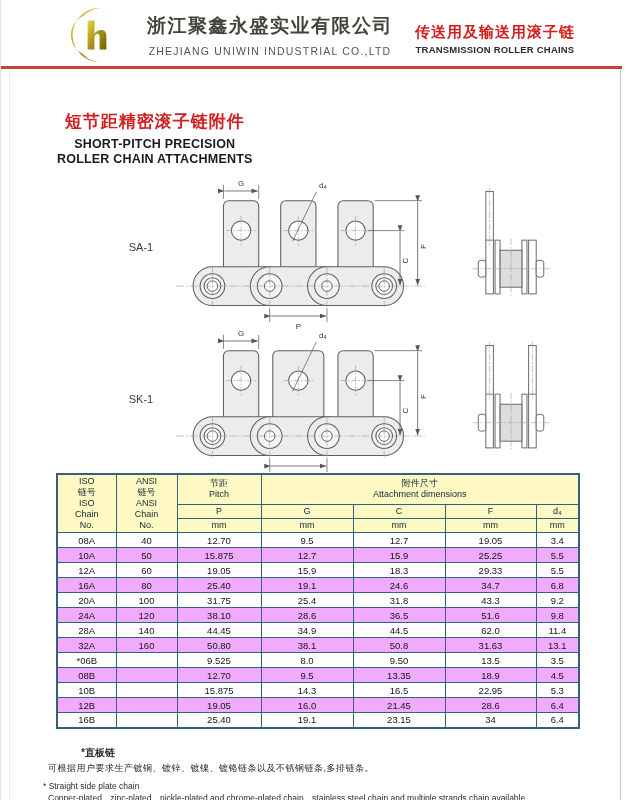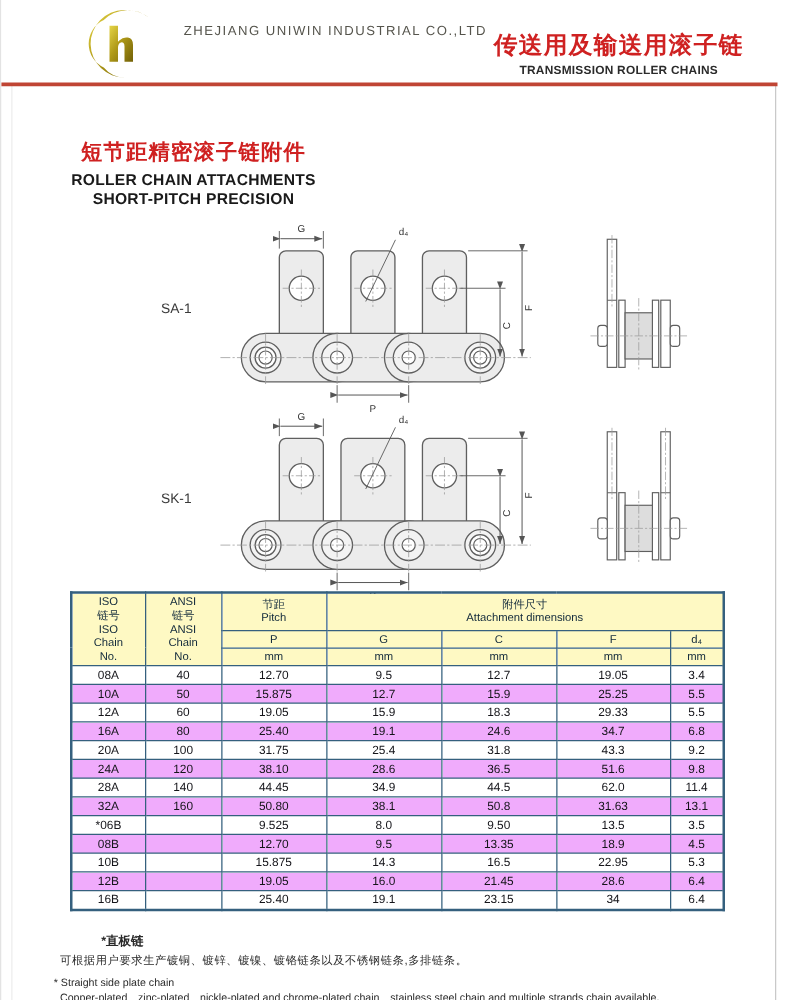--- a/index.html
+++ b/index.html
@@ -13,21 +13,21 @@
   .page-right-edge { position:absolute; top:0; right:8px; width:1px; height:800px; background:#c9c9c9; }
   .page-left-edge  { position:absolute; top:0; left:8px;  width:1px; height:800px; background:#ededed; }
 
   
   .header { position:absolute; top:0; left:0; width:621px; height:67px; background:#fff; }
   .logo { position:absolute; left:60px; top:6px; width:78px; height:58px; }
   .company { position:absolute; left:146px; top:13px; }
   .company-cn { font-size:19px; font-weight:bold; color:#45443c; letter-spacing:1.5px; }
   .company-en { font-size:10.5px; color:#55544c; letter-spacing:1.2px; margin-top:6px;text-align:center; }
   .banner { position:absolute; left:388px; top:23px; width:212px; text-align:center; }
-  .banner-cn { font-size:19px; font-weight:bold; letter-spacing:1px; }
+  .banner-cn { font-size:15px; font-weight:bold; letter-spacing:1px; }
   .banner-en { font-size:9.5px; font-weight:bold; color:#2b2b2b; letter-spacing:0.2px; margin-top:2px; }
   .red-rule { position:absolute; left:0; top:66px; width:621px; height:3px; }
 
   
   .title-block { position:absolute; left:56px; top:110px;text-align:center; }
   .title-cn { font-size:17px; font-weight:bold; letter-spacing:1px; }
   .title-en { font-size:12.5px; font-weight:bold; color:#1a1a1a; line-height:15px; margin-top:4px; letter-spacing:0.2px; }
 
   
   .drawing-label { position:absolute; width:50px; text-align:center; font-size:11px; color:#3a3a3a; }
@@ -74,34 +74,35 @@
         <linearGradient id="gold" x1="0" y1="0" x2="1" y2="1">
           <stop offset="0" stop-color="#e8d84a"></stop>
           <stop offset="0.45" stop-color="#b09a18"></stop>
           <stop offset="1" stop-color="#6f5e06"></stop>
         </linearGradient>
       </defs>
       <path d="M38 2 A27 27 0 1 0 39 56 A22 22 0 0 1 22 48 A21 21 0 0 1 22 10 A27 27 0 0 1 58 8 C50 2 44 2 38 2 Z" fill="url(#gold)"></path>
       <path d="M26 14 L34 14 L34 26 C38 22 46 22 46 30 L46 44 L38 44 L38 31 C38 27 34 28 34 32 L34 44 L26 44 Z" fill="url(#gold)" stroke="#fff" stroke-width="1.2"></path>
     </svg>
     <div class="company">
+      <div class="company-cn">浙江聚鑫永盛实业有限公司</div>
       <div class="company-en">ZHEJIANG UNIWIN  INDUSTRIAL CO.,LTD</div>
     </div>
     <div class="banner">
       <div class="banner-cn" style="color:#cf2121;">传送用及输送用滚子链</div>
       <div class="banner-en">TRANSMISSION ROLLER CHAINS</div>
     </div>
   </div>
   <div class="red-rule" style="background:#c04534;"></div>
 
   <div class="title-block">
     <div class="title-cn" style="color:#cf2121;">短节距精密滚子链附件</div>
     <div class="title-en">
+      <div>SHORT-PITCH PRECISION</div>
       <div>ROLLER CHAIN ATTACHMENTS</div>
-      <div>SHORT-PITCH PRECISION</div>
     </div>
   </div>
 
   <div class="drawing-label lbl-sa1">SA-1</div>
   <div class="drawing-label lbl-sk1">SK-1</div>
   <div id="dwg-sa1" class="dwg-main dwg-sa1"><svg viewBox="0 0 302 176" width="266" height="155">
   <defs>
           <marker id="arrA" markerWidth="9" markerHeight="8" refX="8" refY="4" orient="auto">
     <path d="M0,1 L8,4 L0,7 z" fill="#555"></path>
           </marker>

